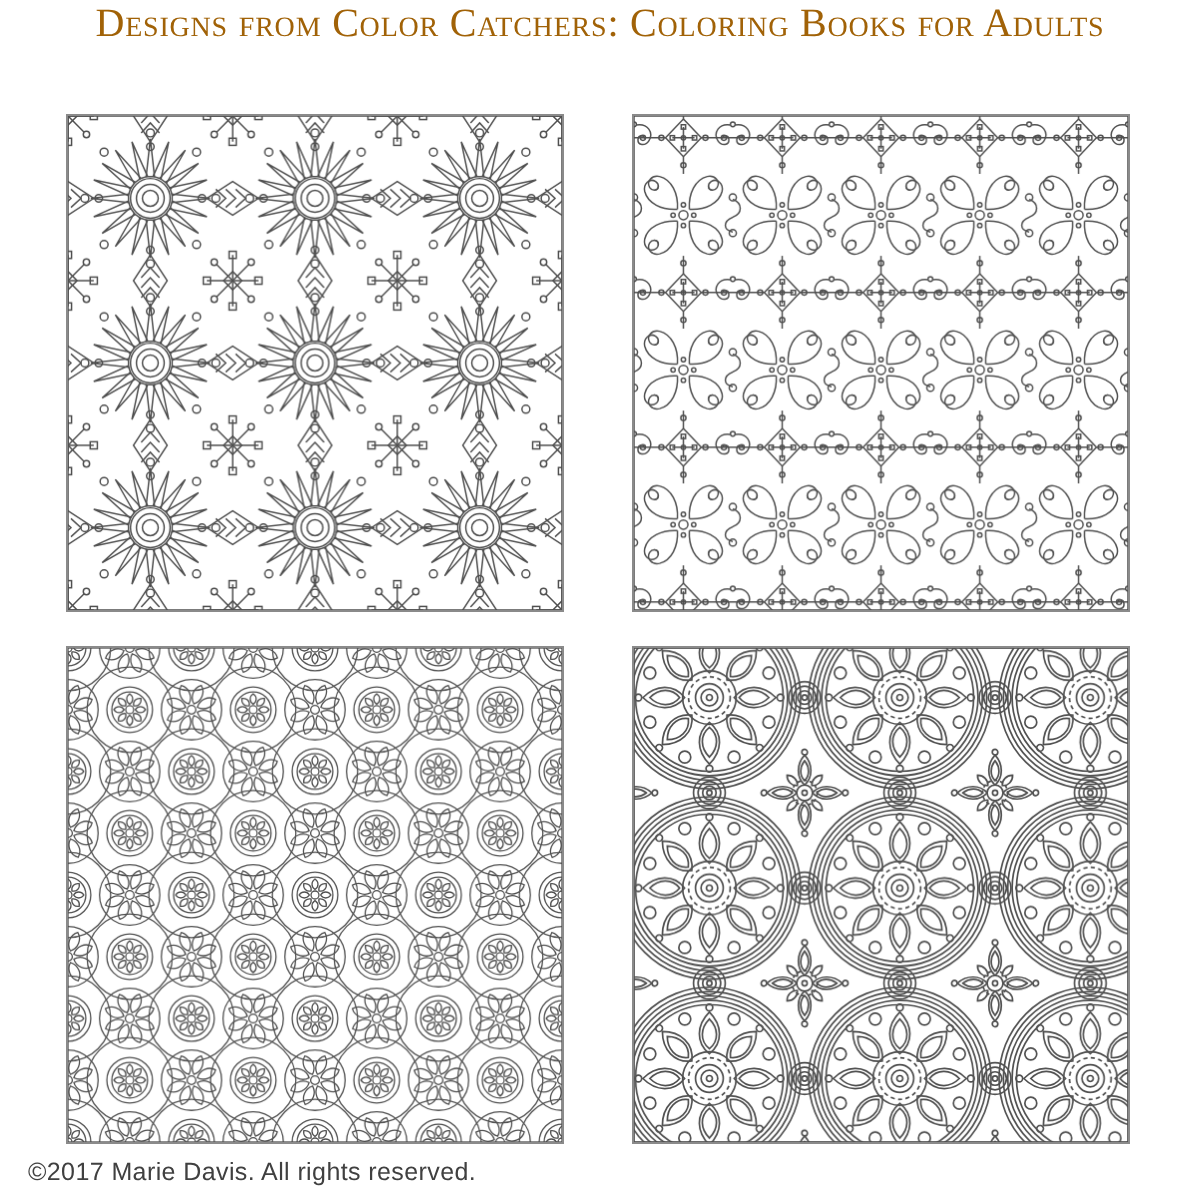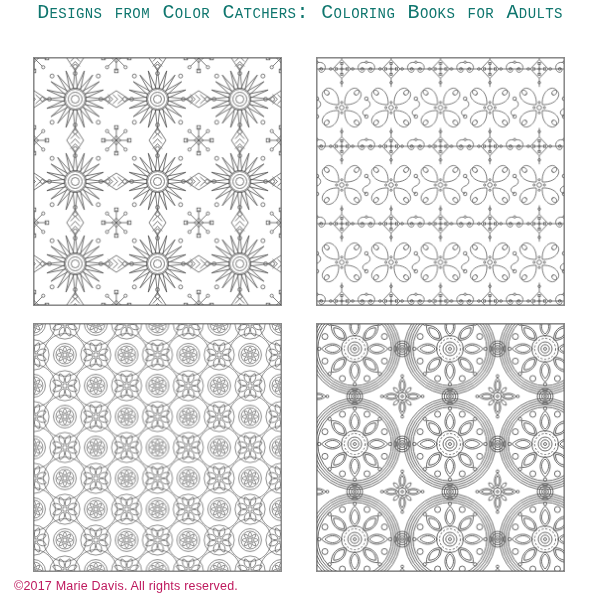--- a/index.html
+++ b/index.html
@@ -1,33 +1,33 @@
 <!DOCTYPE html>
 <html><head>
 <meta charset="utf-8">
 <style>
   * { margin:0; padding:0; box-sizing:border-box; }
   html,body { width:600px; height:600px; }
   body { background:#ffffff; font-family:"Liberation Sans", sans-serif; position:relative; overflow:hidden; }
 
   .header { position:absolute; top:3px; left:0; width:600px; text-align:center;
-            font-family:Liberation Mono, monospace; color:#0f766e; }
+            font-family:Liberation Serif, serif; color:#a16207; }
   .series-title { font-variant:small-caps; font-size:20px; line-height:19px; letter-spacing:0.4px; font-weight:500; }
   .volume-title { font-variant:small-caps; font-size:20.5px; line-height:18px; letter-spacing:0.5px; font-weight:bold; margin-top:1px; }
 
   .gallery { position:absolute; left:33px; top:57px; width:532px; height:515px; }
   .pattern-frame { position:absolute; width:249px; height:249px; border:1px solid #8a8a8a; background:#fff; }
   .pf-tl { left:0;   top:0; }
   .pf-tr { left:283px; top:0; }
   .pf-bl { left:0;   top:266px; }
   .pf-br { left:283px; top:266px; }
   .pattern-frame svg { display:block; }
 
   .footer { position:absolute; left:14px; top:579px; width:580px;
-            font-size:12.5px; letter-spacing:0.2px; color:#be185d; }
+            font-size:12.5px; letter-spacing:0.2px; color:#404040; }
 
   svg path, svg circle, svg rect, svg line, svg ellipse { vector-effect:none; }
 </style>
 </head>
 <body>
 
 <header class="header">
   <div class="series-title">Designs from Color Catchers: Coloring Books for Adults</div>
 </header>
 

